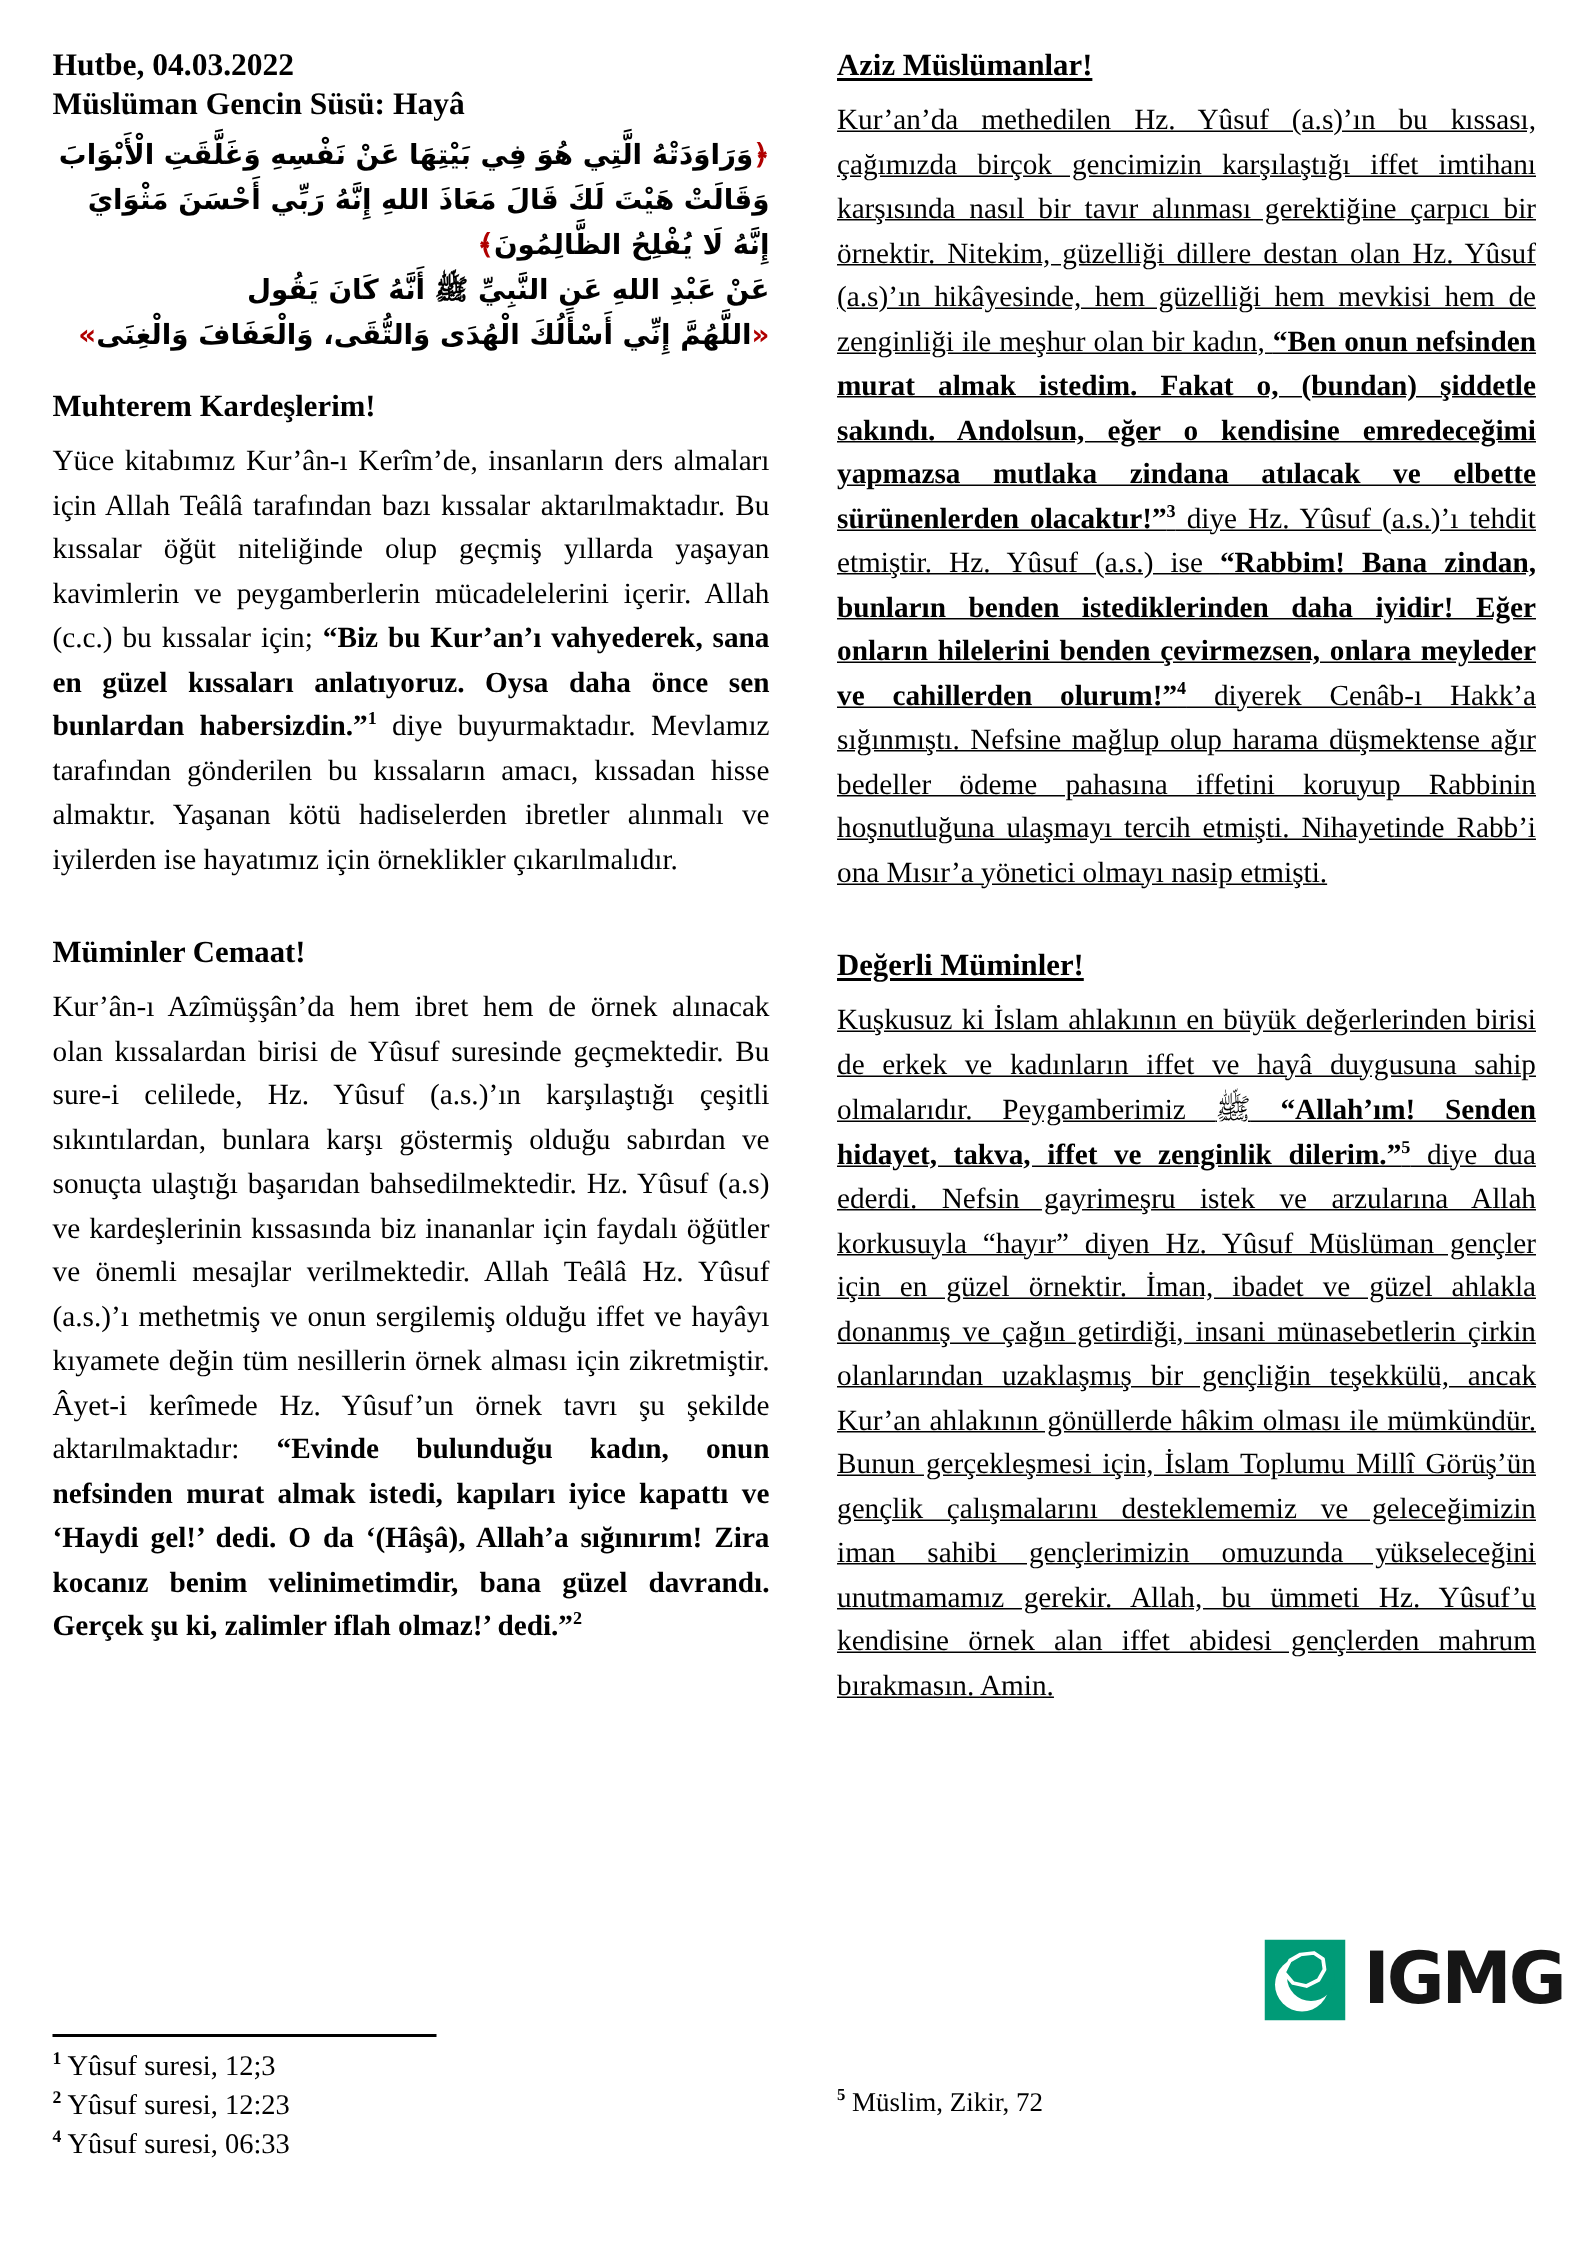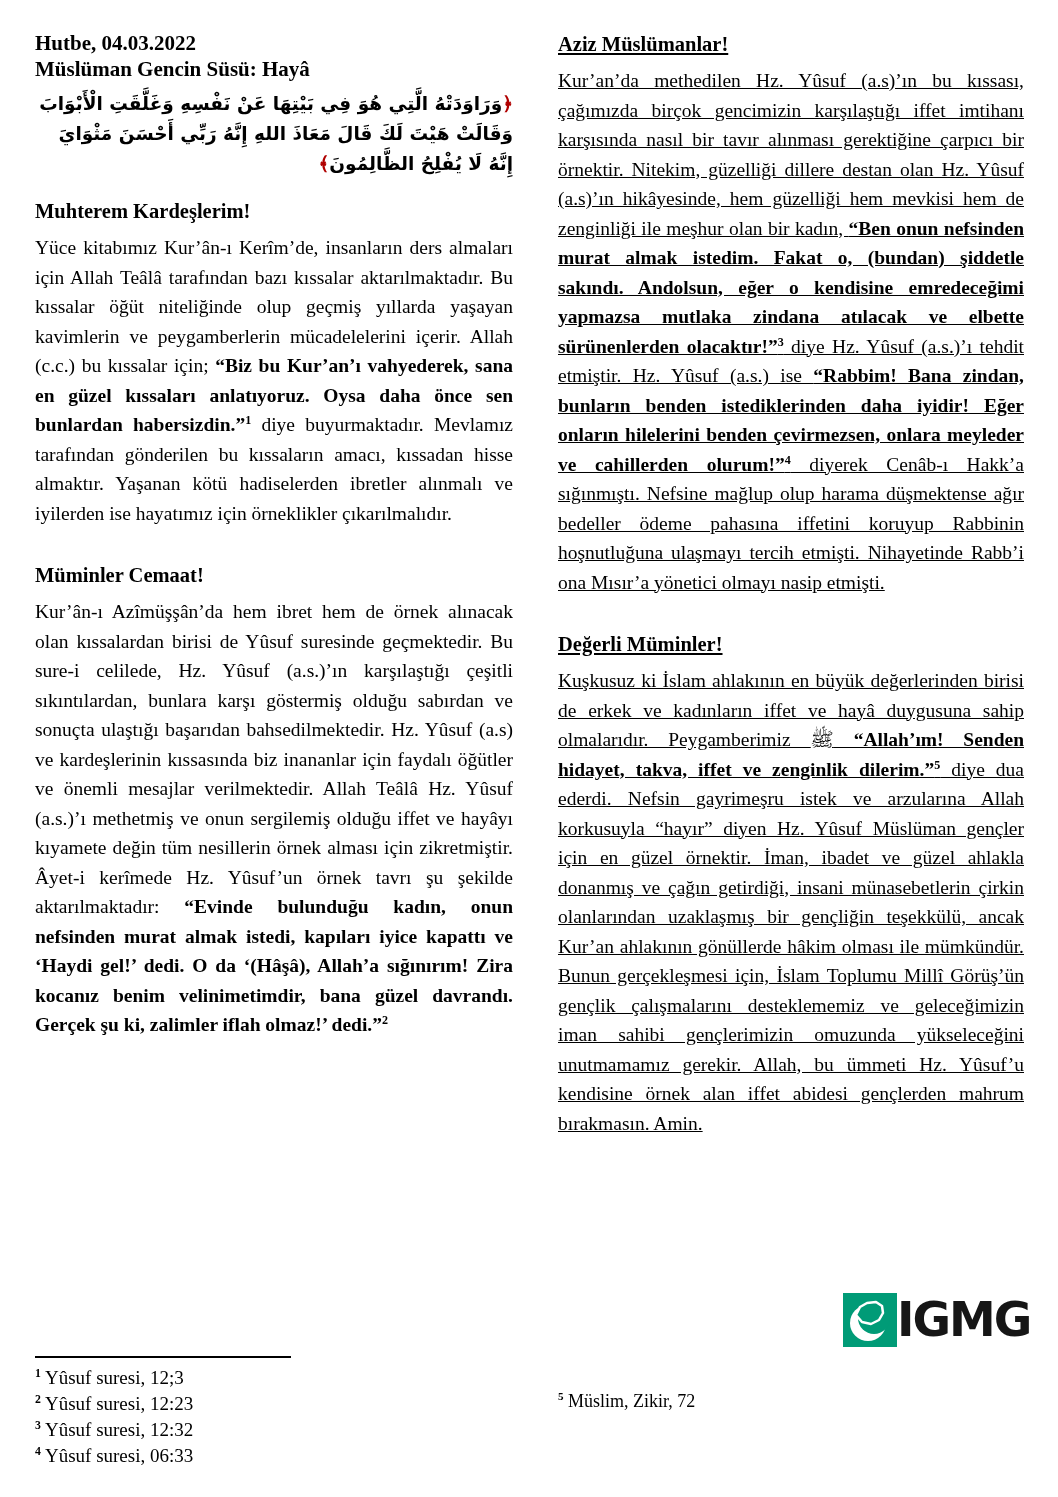--- a/index.html
+++ b/index.html
@@ -66,21 +66,21 @@
     margin-bottom:7px;
   }
   .fn-right{
     position:absolute;left:558px;top:1368px;width:466px;
     font-size:18px;line-height:26px;margin-top:20px;
   }
   .fn-line sup,.fn-right sup{font-weight:bold;}
 
   .logo{
     position:absolute;left:843px;top:1293px;
-    display:flex;align-items:center;gap:0;
+    display:flex;align-items:center;gap:12px;
   }
   .logo-mark{display:block;}
   .logo-text{
     font-family:"DejaVu Sans",sans-serif;
     font-weight:bold;
     font-size:47px;
     letter-spacing:-2px;
     color:#161616;
     transform:scaleY(1.02);
     line-height:54px;
@@ -90,20 +90,22 @@
 <body>
 
 <div class="page">
 
   <div class="col col-left">
     <div class="doc-date">Hutbe, 04.03.2022</div>
     <div class="doc-title">Müslüman Gencin Süsü: Hayâ</div>
 
     <div class="arabic">
       <div class="ar-line"><span class="red">﴿</span><span>وَرَاوَدَتْهُ الَّتِي هُوَ فِي بَيْتِهَا عَنْ نَفْسِهِ وَغَلَّقَتِ الْأَبْوَابَ وَقَالَتْ هَيْتَ لَكَ قَالَ مَعَاذَ اللهِ إِنَّهُ رَبِّي أَحْسَنَ مَثْوَايَ إِنَّهُ لَا يُفْلِحُ الظَّالِمُونَ</span><span class="red">﴾</span></div>
+      <div class="ar-line"><span>عَنْ عَبْدِ اللهِ عَنِ النَّبِيِّ ﷺ أَنَّهُ كَانَ يَقُول</span></div>
+      <div class="ar-line"><span class="red">«</span><span>اللَّهُمَّ إِنِّي أَسْأَلُكَ الْهُدَى وَالتُّقَى، وَالْعَفَافَ وَالْغِنَى</span><span class="red">»</span></div>
     </div>
 
     <div class="section">
       <div class="h">Muhterem Kardeşlerim!</div>
       <p class="body"><span>Yüce kitabımız Kur’ân-ı Kerîm’de, insanların ders almaları için Allah Teâlâ tarafından bazı kıssalar aktarılmaktadır. Bu kıssalar öğüt niteliğinde olup geçmiş yıllarda yaşayan kavimlerin ve peygamberlerin mücadelelerini içerir. Allah (c.c.) bu kıssalar için; </span><span class="b">“Biz bu Kur’an’ı vahyederek, sana en güzel kıssaları anlatıyoruz. Oysa daha önce sen bunlardan habersizdin.”</span><sup class="b">1</sup><span> diye buyurmaktadır. Mevlamız tarafından gönderilen bu kıssaların amacı, kıssadan hisse almaktır. Yaşanan kötü hadiselerden ibretler alınmalı ve iyilerden ise hayatımız için örneklikler çıkarılmalıdır.</span></p>
     </div>
 
     <div class="section">
       <div class="h">Müminler Cemaat!</div>
       <p class="body"><span>Kur’ân-ı Azîmüşşân’da hem ibret hem de örnek alınacak olan kıssalardan birisi de Yûsuf suresinde geçmektedir. Bu sure-i celilede, Hz. Yûsuf (a.s.)’ın karşılaştığı çeşitli sıkıntılardan, bunlara karşı göstermiş olduğu sabırdan ve sonuçta ulaştığı başarıdan bahsedilmektedir. Hz. Yûsuf (a.s) ve kardeşlerinin kıssasında biz inananlar için faydalı öğütler ve önemli mesajlar verilmektedir. Allah Teâlâ Hz. Yûsuf (a.s.)’ı methetmiş ve onun sergilemiş olduğu iffet ve hayâyı kıyamete değin tüm nesillerin örnek alması için zikretmiştir. Âyet-i kerîmede Hz. Yûsuf’un örnek tavrı şu şekilde aktarılmaktadır: </span><span class="b">“Evinde bulunduğu kadın, onun nefsinden murat almak istedi, kapıları iyice kapattı ve ‘Haydi gel!’ dedi. O da ‘(Hâşâ), Allah’a sığınırım! Zira kocanız benim velinimetimdir, bana güzel davrandı. Gerçek şu ki, zalimler iflah olmaz!’ dedi.”</span><sup class="b">2</sup></p>
@@ -129,19 +131,18 @@
       <circle cx="31" cy="25" r="16" fill="#009b77"></circle>
       <path d="M13 22 L17 14 L24 10 L33 9 L39 13 L40 20 L36 27 L28 31 L19 29 Z" fill="#009b77" stroke="#ffffff" stroke-width="2.5" stroke-linejoin="round"></path>
     </svg>
     <span class="logo-text">IGMG</span>
   </div>
 
   <div class="fn-left">
     <div class="fn-rule"></div>
     <div class="fn-line"><sup class="b">1</sup><span> Yûsuf suresi, 12;3</span></div>
     <div class="fn-line"><sup class="b">2</sup><span> Yûsuf suresi, 12:23</span></div>
-    <div class="fn-line"><sup class="b">3</sup><span> Yûsuf suresi, 12:32</span></div>
     <div class="fn-line"><sup class="b">4</sup><span> Yûsuf suresi, 06:33</span></div>
   </div>
 
   <div class="fn-right"><sup class="b">5</sup><span> Müslim, Zikir, 72</span></div>
 
 </div>
 
 </body></html>

